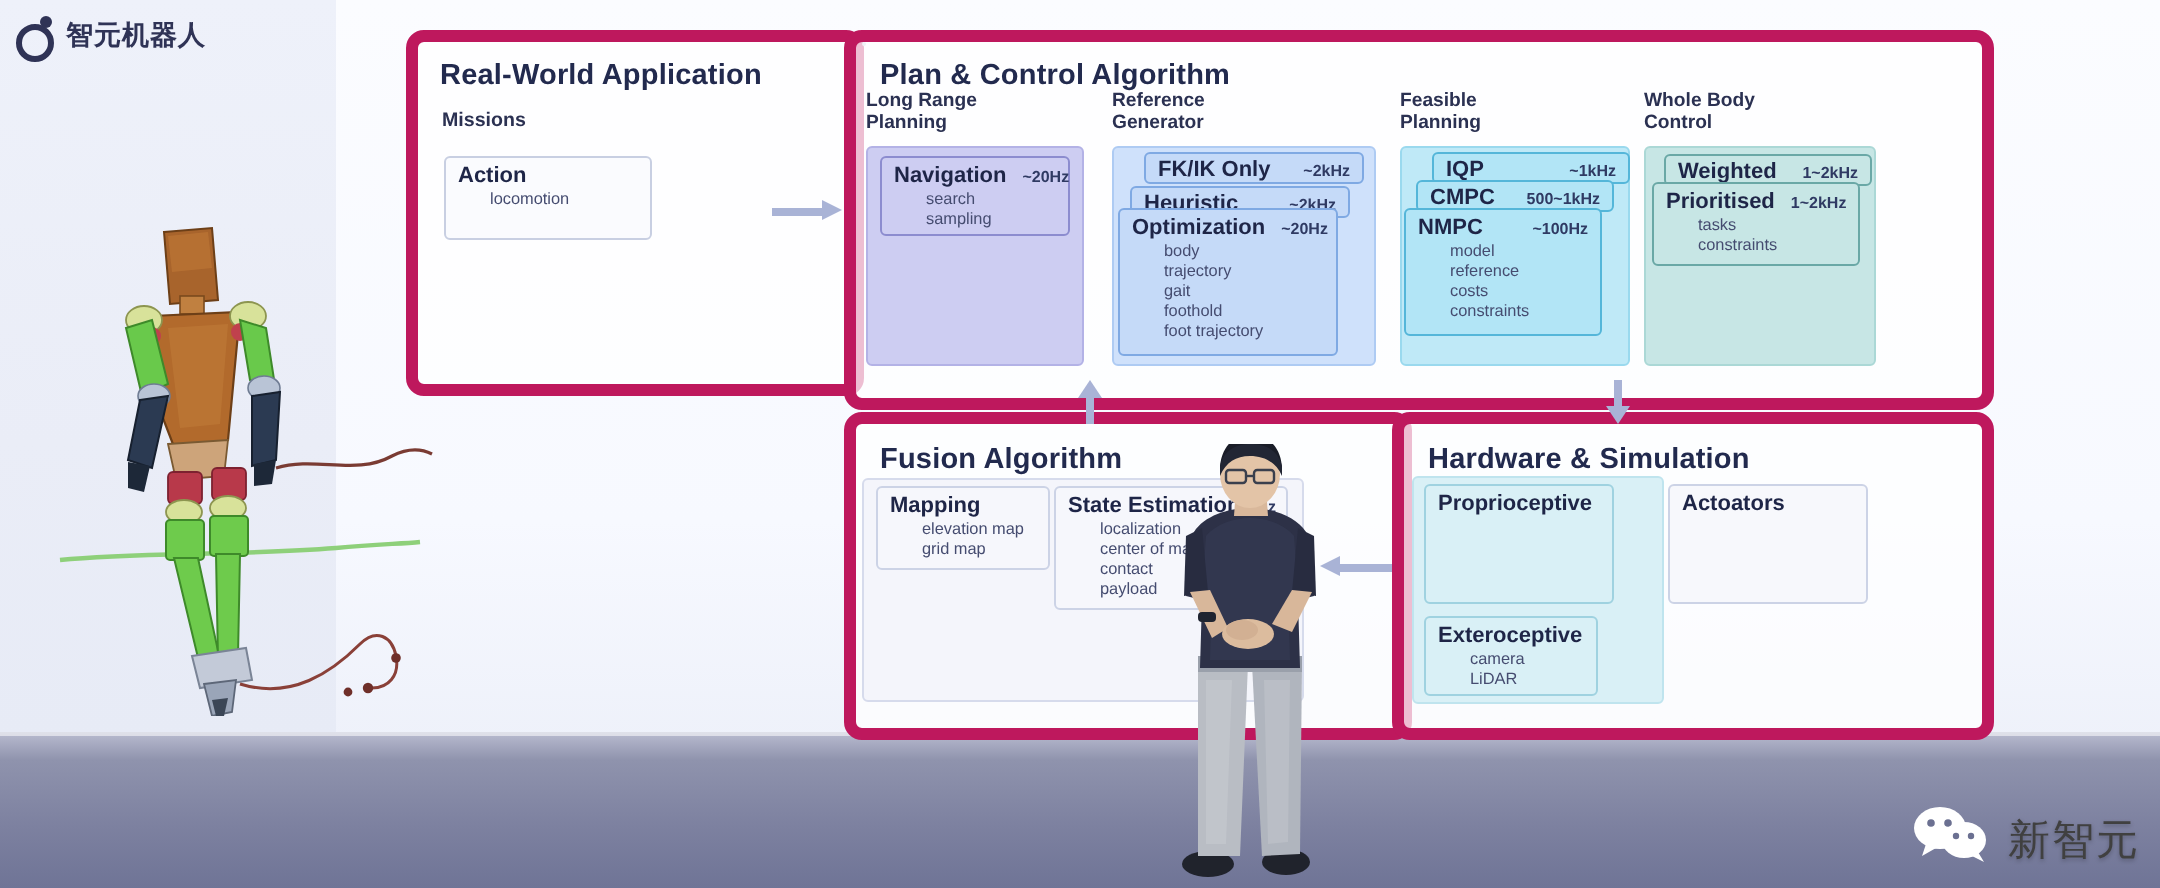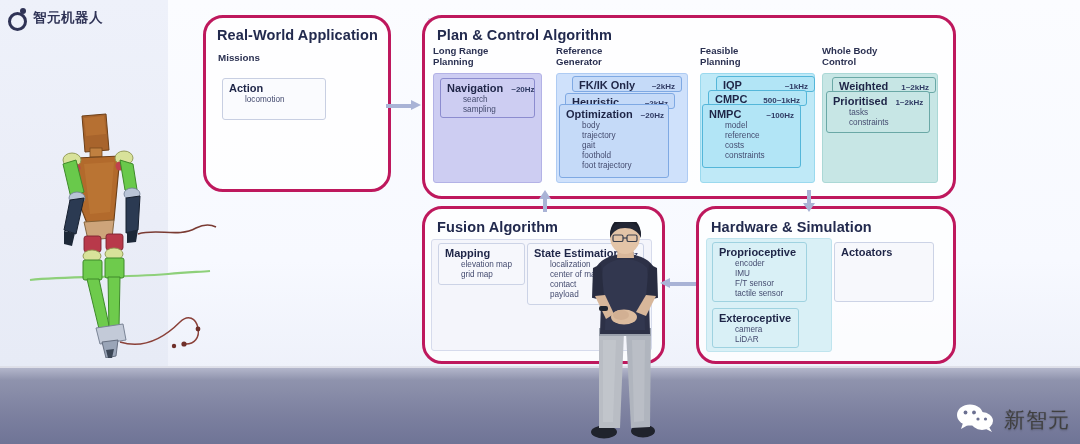--- a/index.html
+++ b/index.html
@@ -22,21 +22,21 @@
   #logo{position:absolute;left:8px;top:8px;display:flex;align-items:center;gap:6px;z-index:30;}
   .logomark{width:19px;height:19px;position:relative;}
   .logomark .ring{position:absolute;left:0;top:4px;width:13px;height:13px;border:3.2px solid #2f3356;border-radius:50%;}
   .logomark .dot{position:absolute;left:12px;top:0px;width:6px;height:6px;border-radius:50%;background:#2f3356;}
   #logo .txt{font-size:13.5px;font-weight:700;color:#2f3356;letter-spacing:.5px;}
 
   
   #robot{position:absolute;left:28px;top:88px;width:190px;height:270px;z-index:6;}
 
   
-  .panel{position:absolute;border:3px solid #be185d;border-radius:20px;background:rgba(255,255,255,.72);}
+  .panel{position:absolute;border:6px solid #be185d;border-radius:9px;background:rgba(255,255,255,.72);padding-left:35px;}
   .panel-title{position:absolute;font-size:14.5px;font-weight:700;color:#222a4e;letter-spacing:.1px;}
   .col-title{position:absolute;font-size:9.6px;font-weight:700;color:#2b3152;line-height:11.4px;white-space:pre-line;}
   .colbox{position:absolute;border-radius:3px;}
   .card{position:absolute;border-radius:3px;}
   .card .hdr{display:flex;align-items:baseline;gap:8px;padding:3px 6px 0 6px;}
   .card .nm{font-size:11px;font-weight:700;color:#1e2547;white-space:nowrap;}
   .card .hz{font-size:8px;font-weight:600;color:#2f3a63;margin-left:auto;white-space:nowrap;}
   .card ul{list-style:none;margin:1px 0 0 0;padding:0 6px 4px 6px;}
   .card li{font-size:8.2px;line-height:10.1px;color:#454c70;white-space:nowrap;padding-left:16px;}
 
@@ -297,26 +297,20 @@
 </div>
 
 <div class="panel" style="left:696px;top:206px;width:254px;height:152px;">
   <div class="panel-title" style="left:12px;top:10px;">Hardware &amp; Simulation</div>
 </div>
 <div class="colbox th-ice" style="left:706px;top:238px;width:124px;height:112px;z-index:7;"></div>
 <div class="card th-ice-card" style="left:712px;top:242px;width:93px;height:58px;z-index:9;">
   <div class="hdr">
       <span class="nm">Proprioceptive</span>
     </div>
-  <ul>
-    <li>encoder</li>
-    <li>IMU</li>
-    <li>F/T sensor</li>
-    <li>tactile sensor</li>
-  </ul>
 </div>
 <div class="card th-ice-card" style="left:712px;top:308px;width:85px;height:38px;z-index:9;">
   <div class="hdr">
       <span class="nm">Exteroceptive</span>
     </div>
   <ul>
     <li>camera</li>
     <li>LiDAR</li>
   </ul>
 </div>

